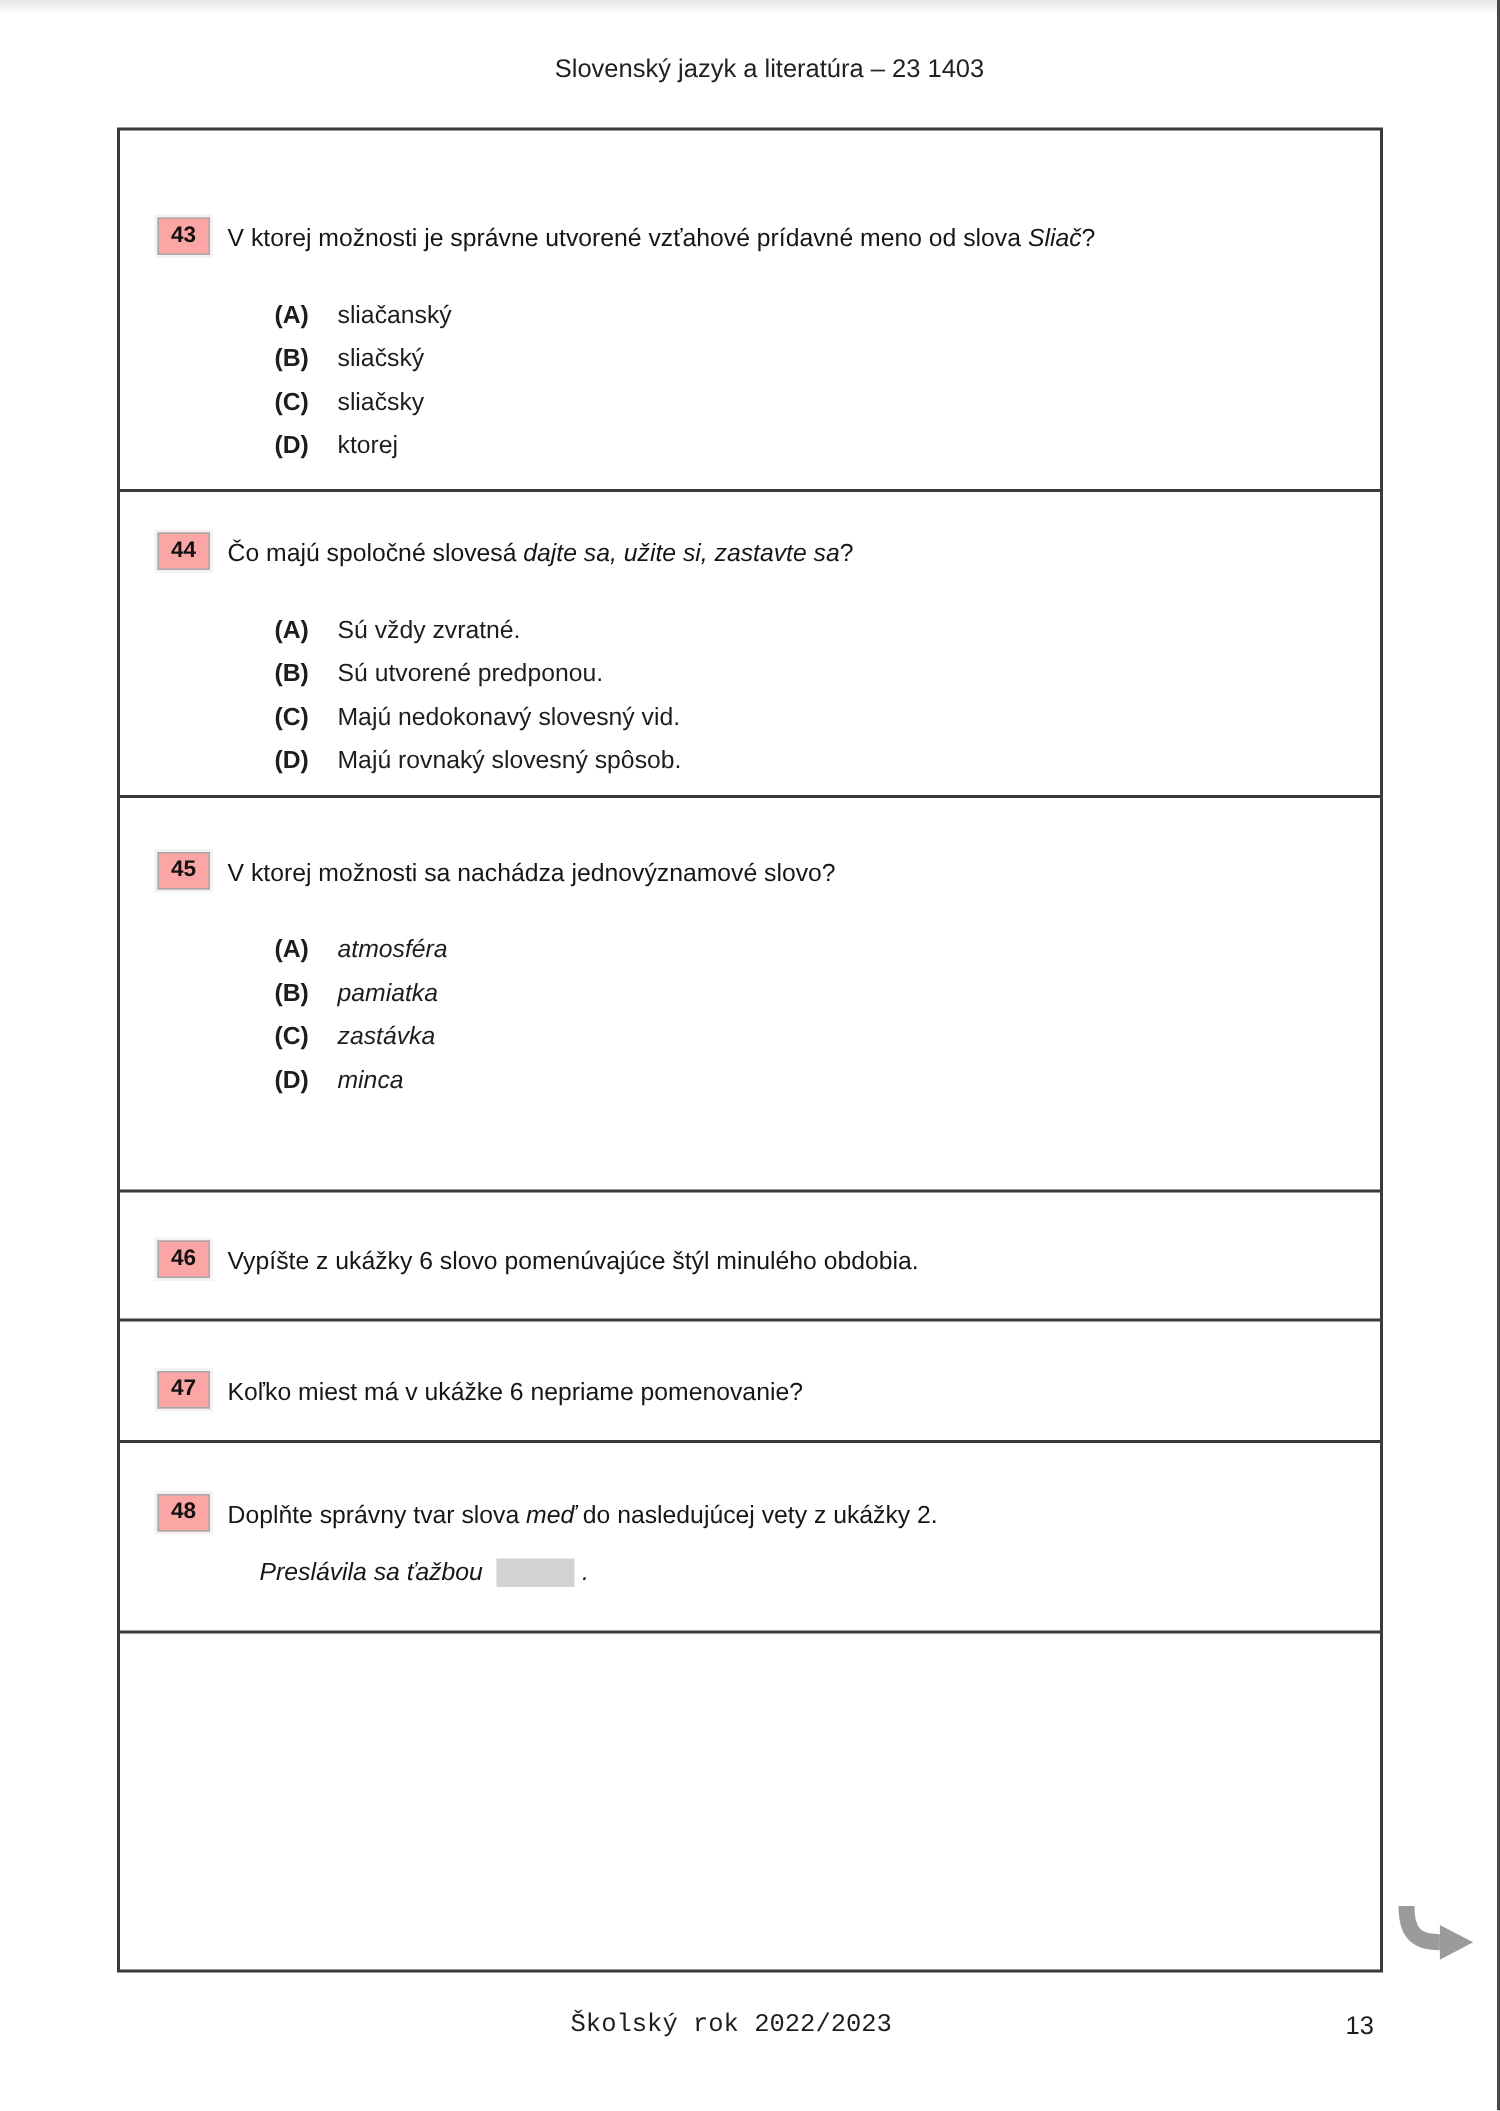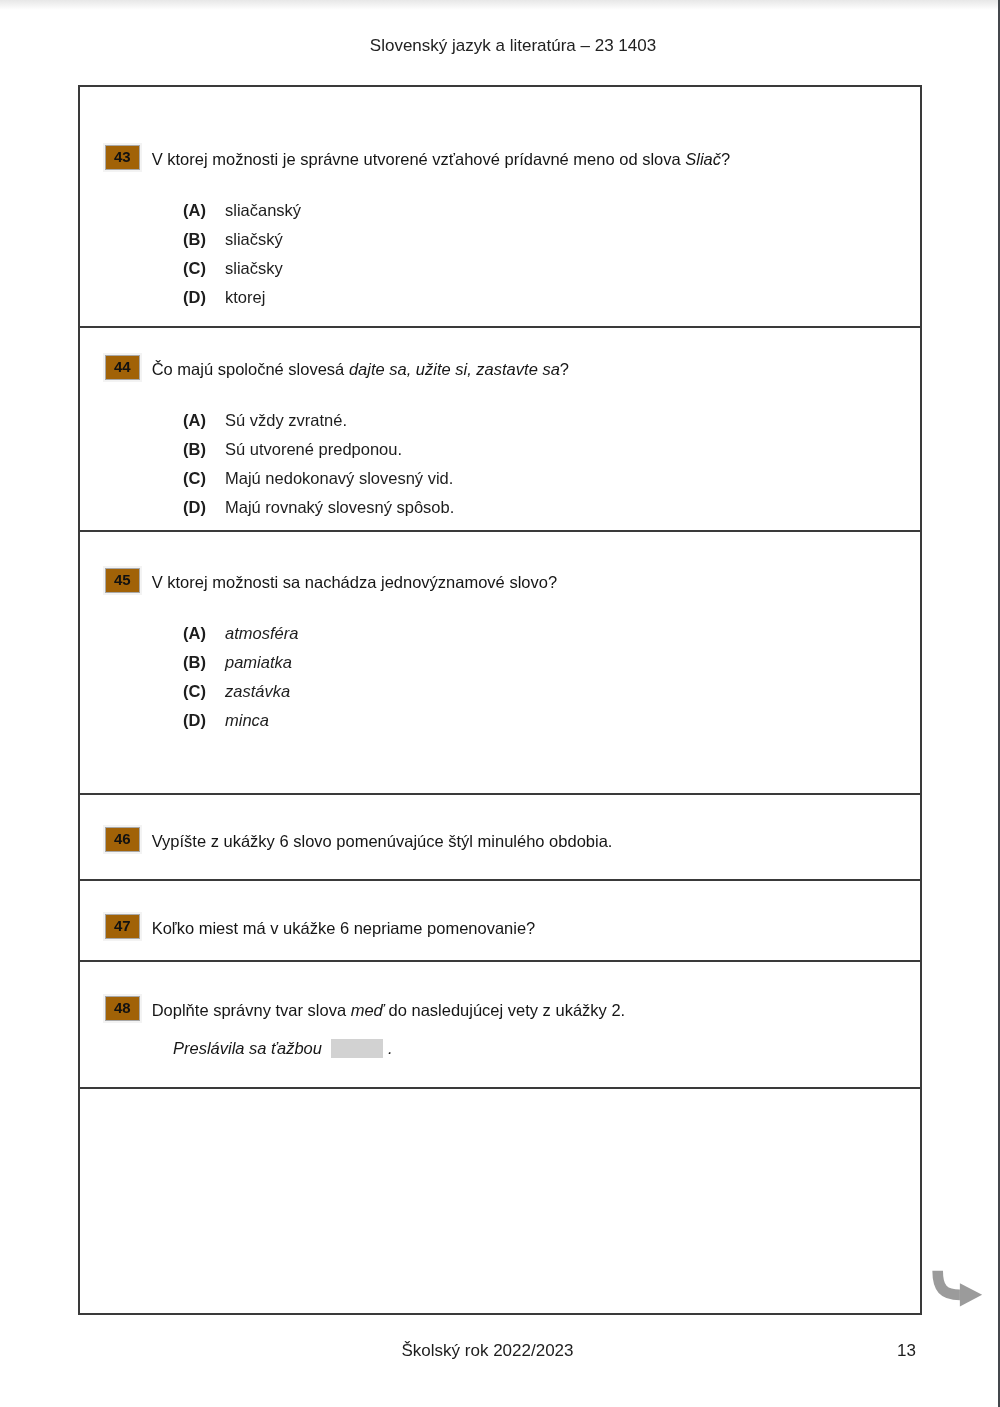--- a/index.html
+++ b/index.html
@@ -37,21 +37,21 @@
   .s44 { height: 204px; padding-top: 27px; }
   .s45 { height: 215px; padding-top: 36px; }
   .s46 { height: 86px;  padding-top: 32px; margin-top: 48px; }
   .s47 { height: 81px;  padding-top: 33px; }
   .s48 { height: 127px; padding-top: 34px; }
   .s-empty { flex: 1; }
   .q-row { display: flex; align-items: flex-start; }
   .q-num {
     flex: 0 0 auto;
     display: inline-block;
-    background: #a16207;
+    background: #fca5a5;
     border: 1px solid #a8a8a8;
     box-shadow: 0 0 0 2px #f3f3f3;
     font-weight: bold;
     font-size: 15px;
     color: #111;
     padding: 3px 8px;
     line-height: 1.1;
     margin-right: 12px;
   }
   .q-text {
@@ -72,21 +72,21 @@
   }
   .answer-blank {
     display: inline-block;
     width: 52px; height: 19px;
     background: #d2d2d2;
     margin: 0 5px 0 9px;
     vertical-align: middle;
   }
   .footer-year {
     position: absolute; top: 1341px; left: 0; width: 975px;
-    text-align: center; font-size: 17px; color: #1d1d1d;
+    text-align: center; font-size: 17px; color: #1d1d1d; font-family: Liberation Mono, monospace;
   }
   .footer-page {
     position: absolute; top: 1341px; right: 84px;
     font-size: 17px; color: #1d1d1d;
   }
   .next-arrow {
     position: absolute; left: 928px; top: 1268px;
     width: 58px; height: 46px;
   }
 </style>

